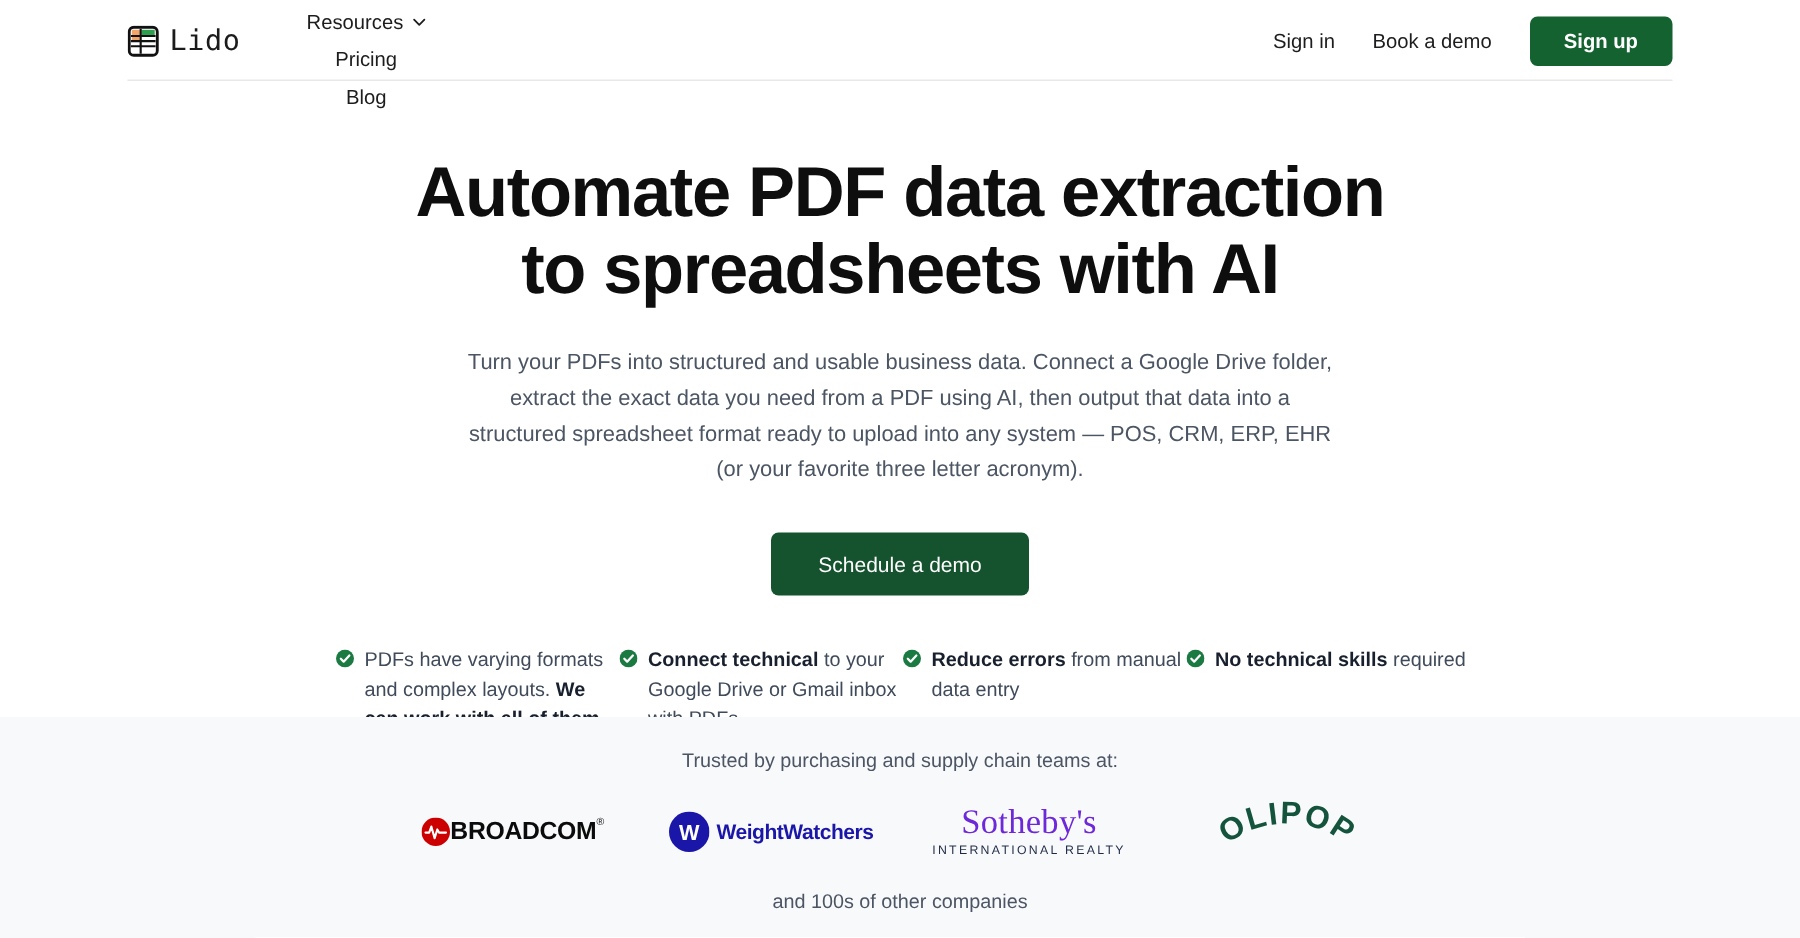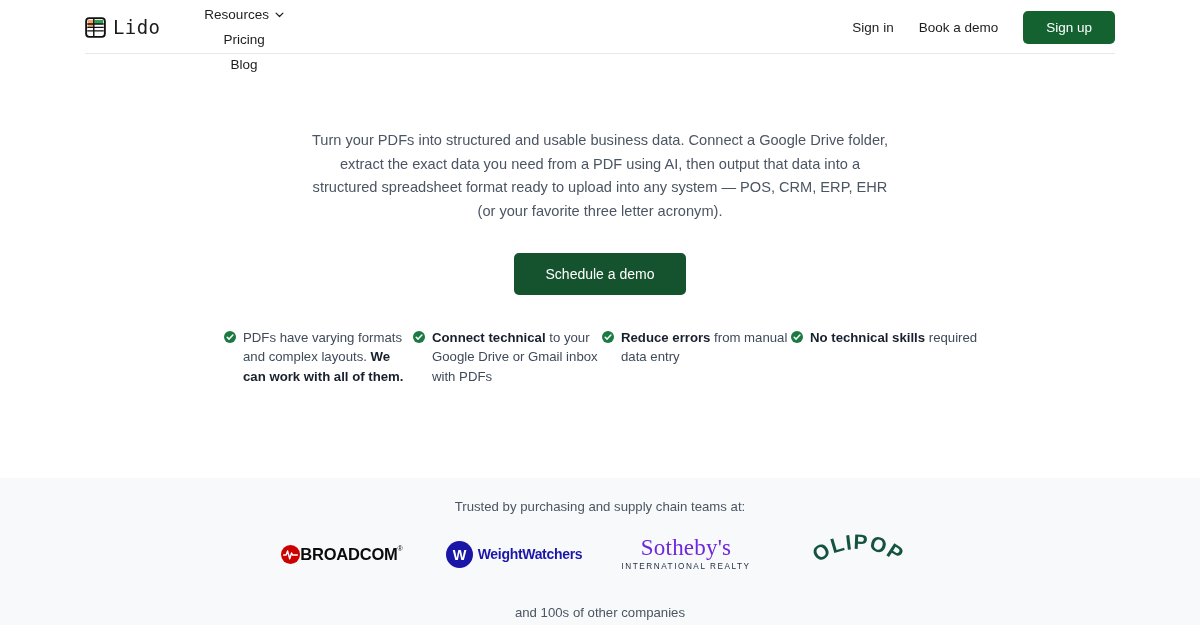--- a/index.html
+++ b/index.html
@@ -34,21 +34,21 @@
   .nav-link {
     font-size: 13.5px; color: #1d1d1f; display: flex; align-items: center; gap: 6px;
     cursor: pointer; white-space: nowrap;
   }
   .chev { width: 9px; height: 6px; display:block; }
   .nav-right { margin-left: auto; display: flex; align-items: center; gap: 25px; }
   .nav-right .nav-link { font-size: 13.5px; }
   .signup-btn {
     background: #136230; color: #ffffff; font-size: 13.5px;
     padding: 9px 23px; border-radius: 5px; border: none; cursor: pointer;
-    font-family: "Liberation Sans", sans-serif; white-space: nowrap;
+    font-family: "Liberation Sans", sans-serif; white-space: nowrap; font-weight: bold;
   }
 
   
   .hero {
     flex: none; padding-top: 48px; text-align: center;
     background: #ffffff; height: 424px;
   }
   .hero h1 {
     font-size: 47px; line-height: 1.09; color: #0e0e0e;
     font-weight: 700; letter-spacing: -0.9px;
@@ -80,21 +80,21 @@
   
   .trust {
     flex: 1; background: #f8f9fb; text-align: center; padding-top: 21px;
   }
   .trust-title { font-size: 13.2px; color: #4b5563; }
   .logo-row {
     display: flex; align-items: center; justify-content: center;
     gap: 0; margin-top: 15px; height: 50px;
   }
   .logo-cell { width: 172px; display: flex; align-items: center; justify-content: center; }
-  .trust-foot { font-size: 13.2px; color: #4b5563; margin-top: 26px; }
+  .trust-foot { font-size: 13.2px; color: #4b5563; margin-top: 14px; }
 
   
   .broadcom { display:flex; align-items:flex-start; gap:0; }
   .broadcom-word {
     font-size: 16.5px; font-weight: 700; color: #0b0b0b; letter-spacing: -0.2px;
     font-family: "Liberation Sans", sans-serif;
   }
   .broadcom-tm { font-size: 7px; vertical-align: super; color:#0b0b0b; }
   .ww { display:flex; align-items:center; gap:5px; }
   .ww-word { font-size: 14px; font-weight: 700; color: #1a16a8; letter-spacing: -0.3px; }
@@ -150,20 +150,24 @@
     </div>
 
     <div class="nav-right">
       <div class="nav-link">Sign in</div>
       <div class="nav-link">Book a demo</div>
       <button class="signup-btn">Sign up</button>
     </div>
   </nav>
 
   <section class="hero">
+    <h1>
+      <span>Automate PDF data extraction</span><br>
+      <span>to spreadsheets with AI</span>
+    </h1>
 
     <p class="hero-sub">Turn your PDFs into structured and usable business data. Connect a Google Drive folder, extract the exact data you need from a PDF using AI, then output that data into a structured spreadsheet format ready to upload into any system — POS, CRM, ERP, EHR (or your favorite three letter acronym).</p>
 
     <div class="cta-wrap">
       <button class="cta-btn">Schedule a demo</button>
     </div>
 
     <div class="features">
 
       <div class="feature">

